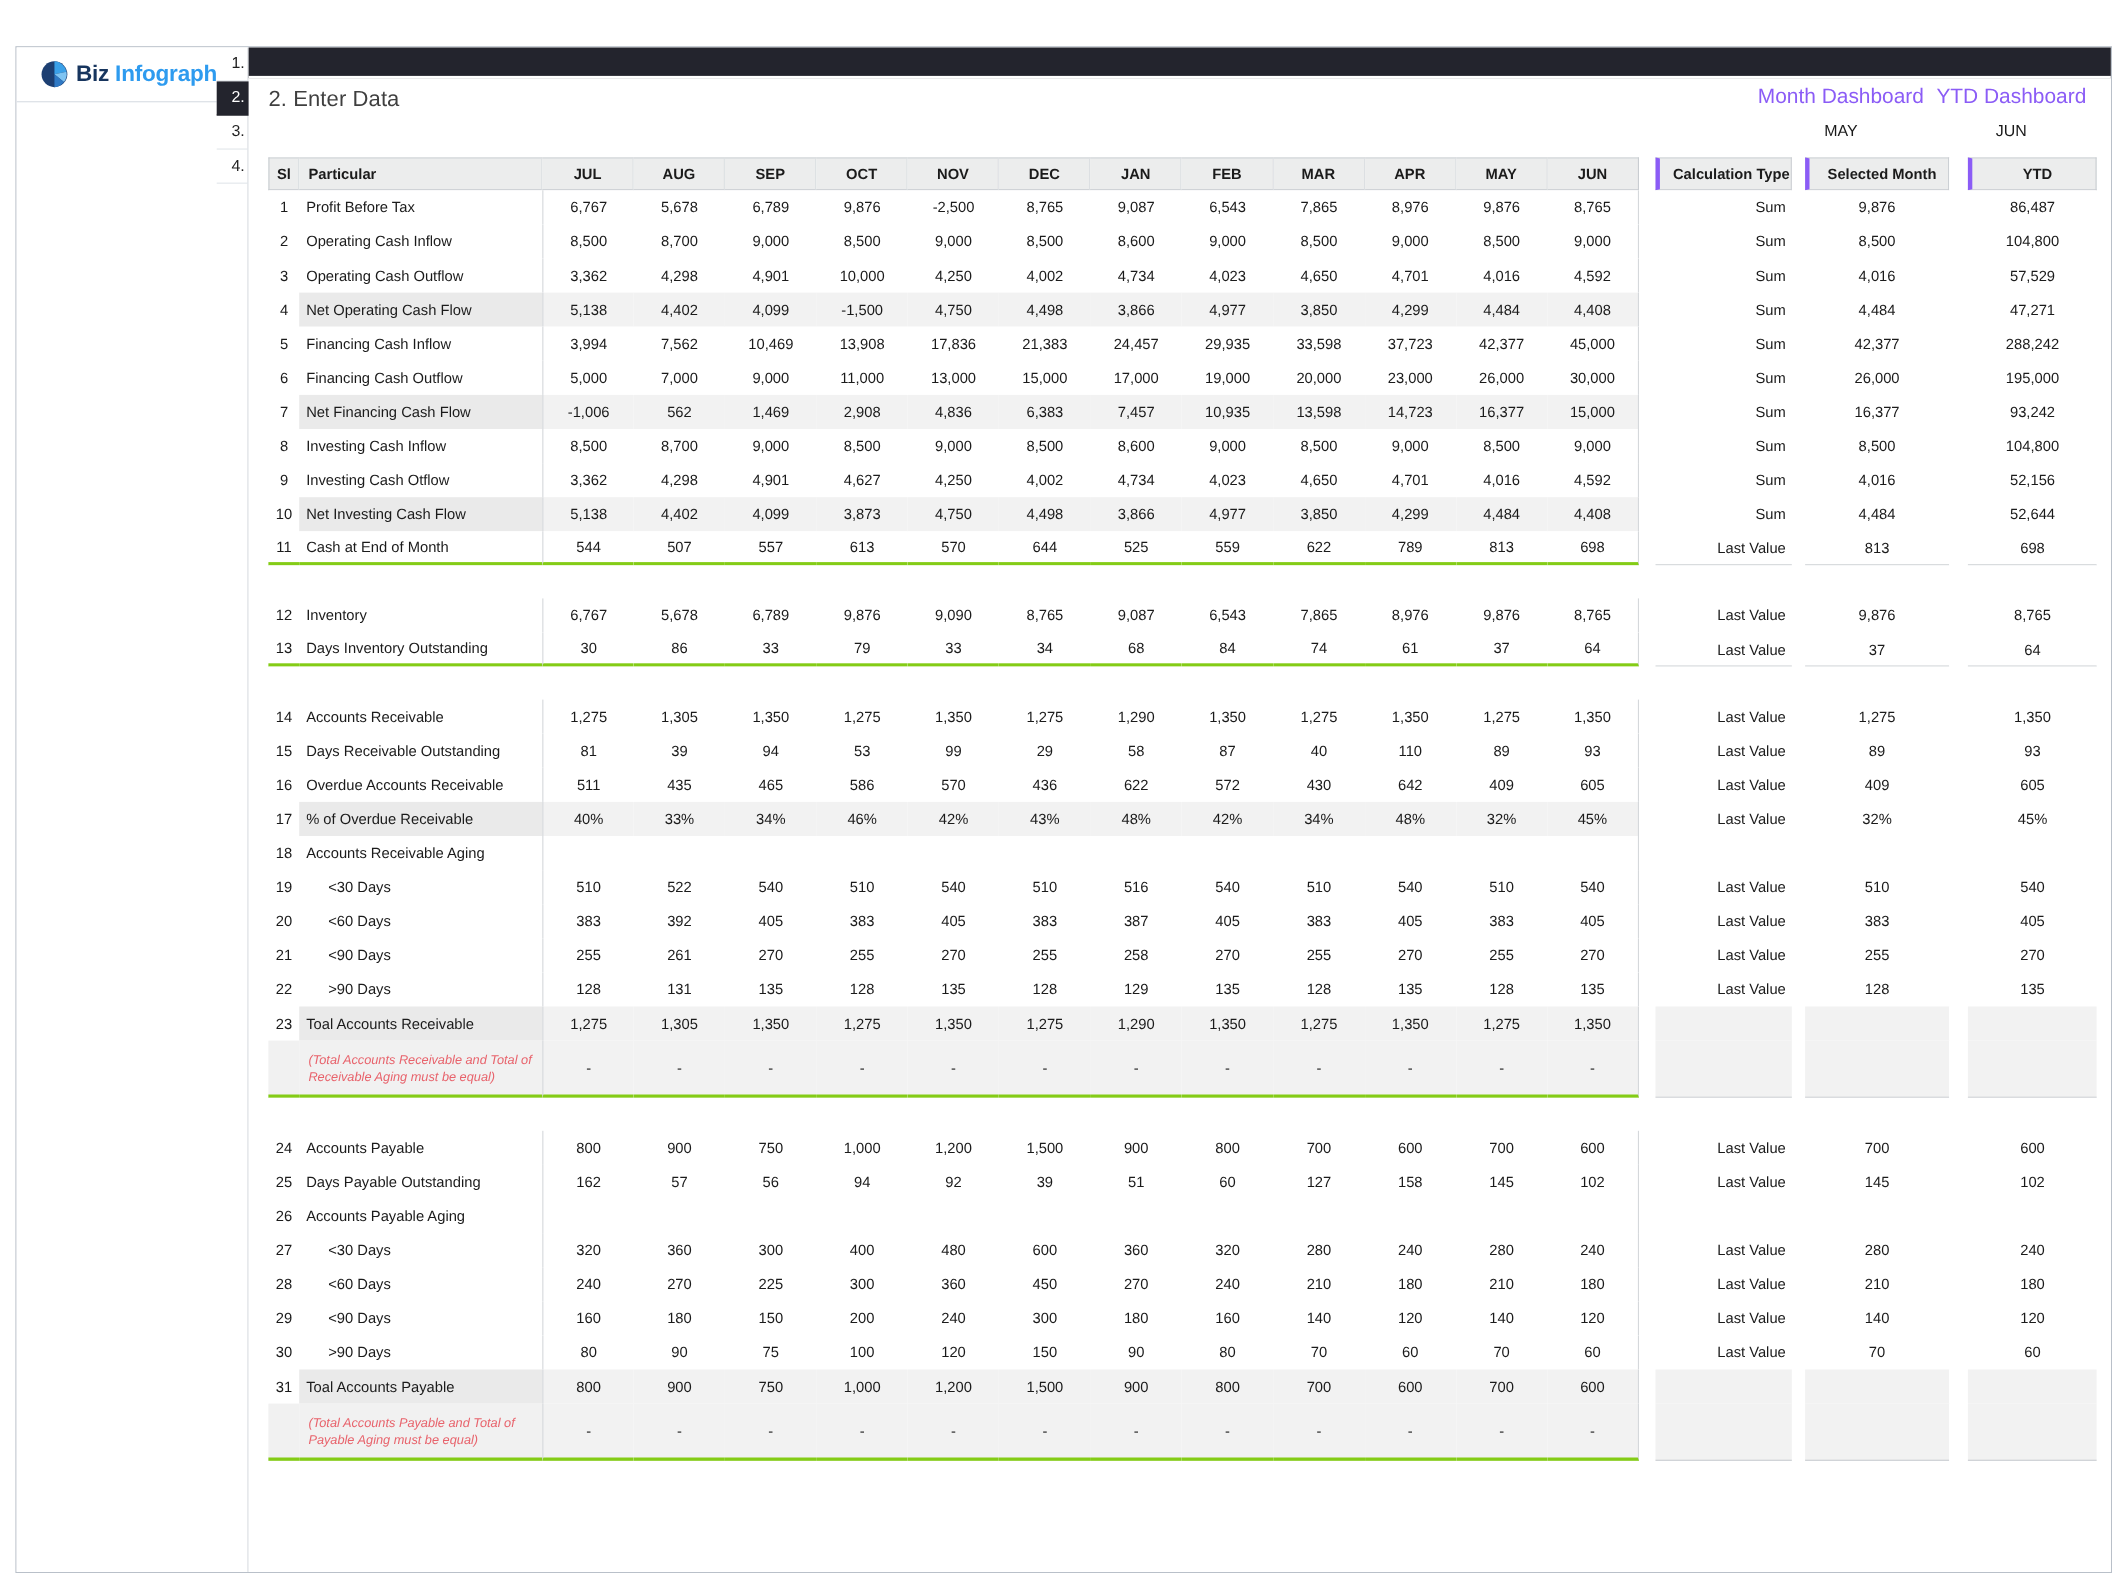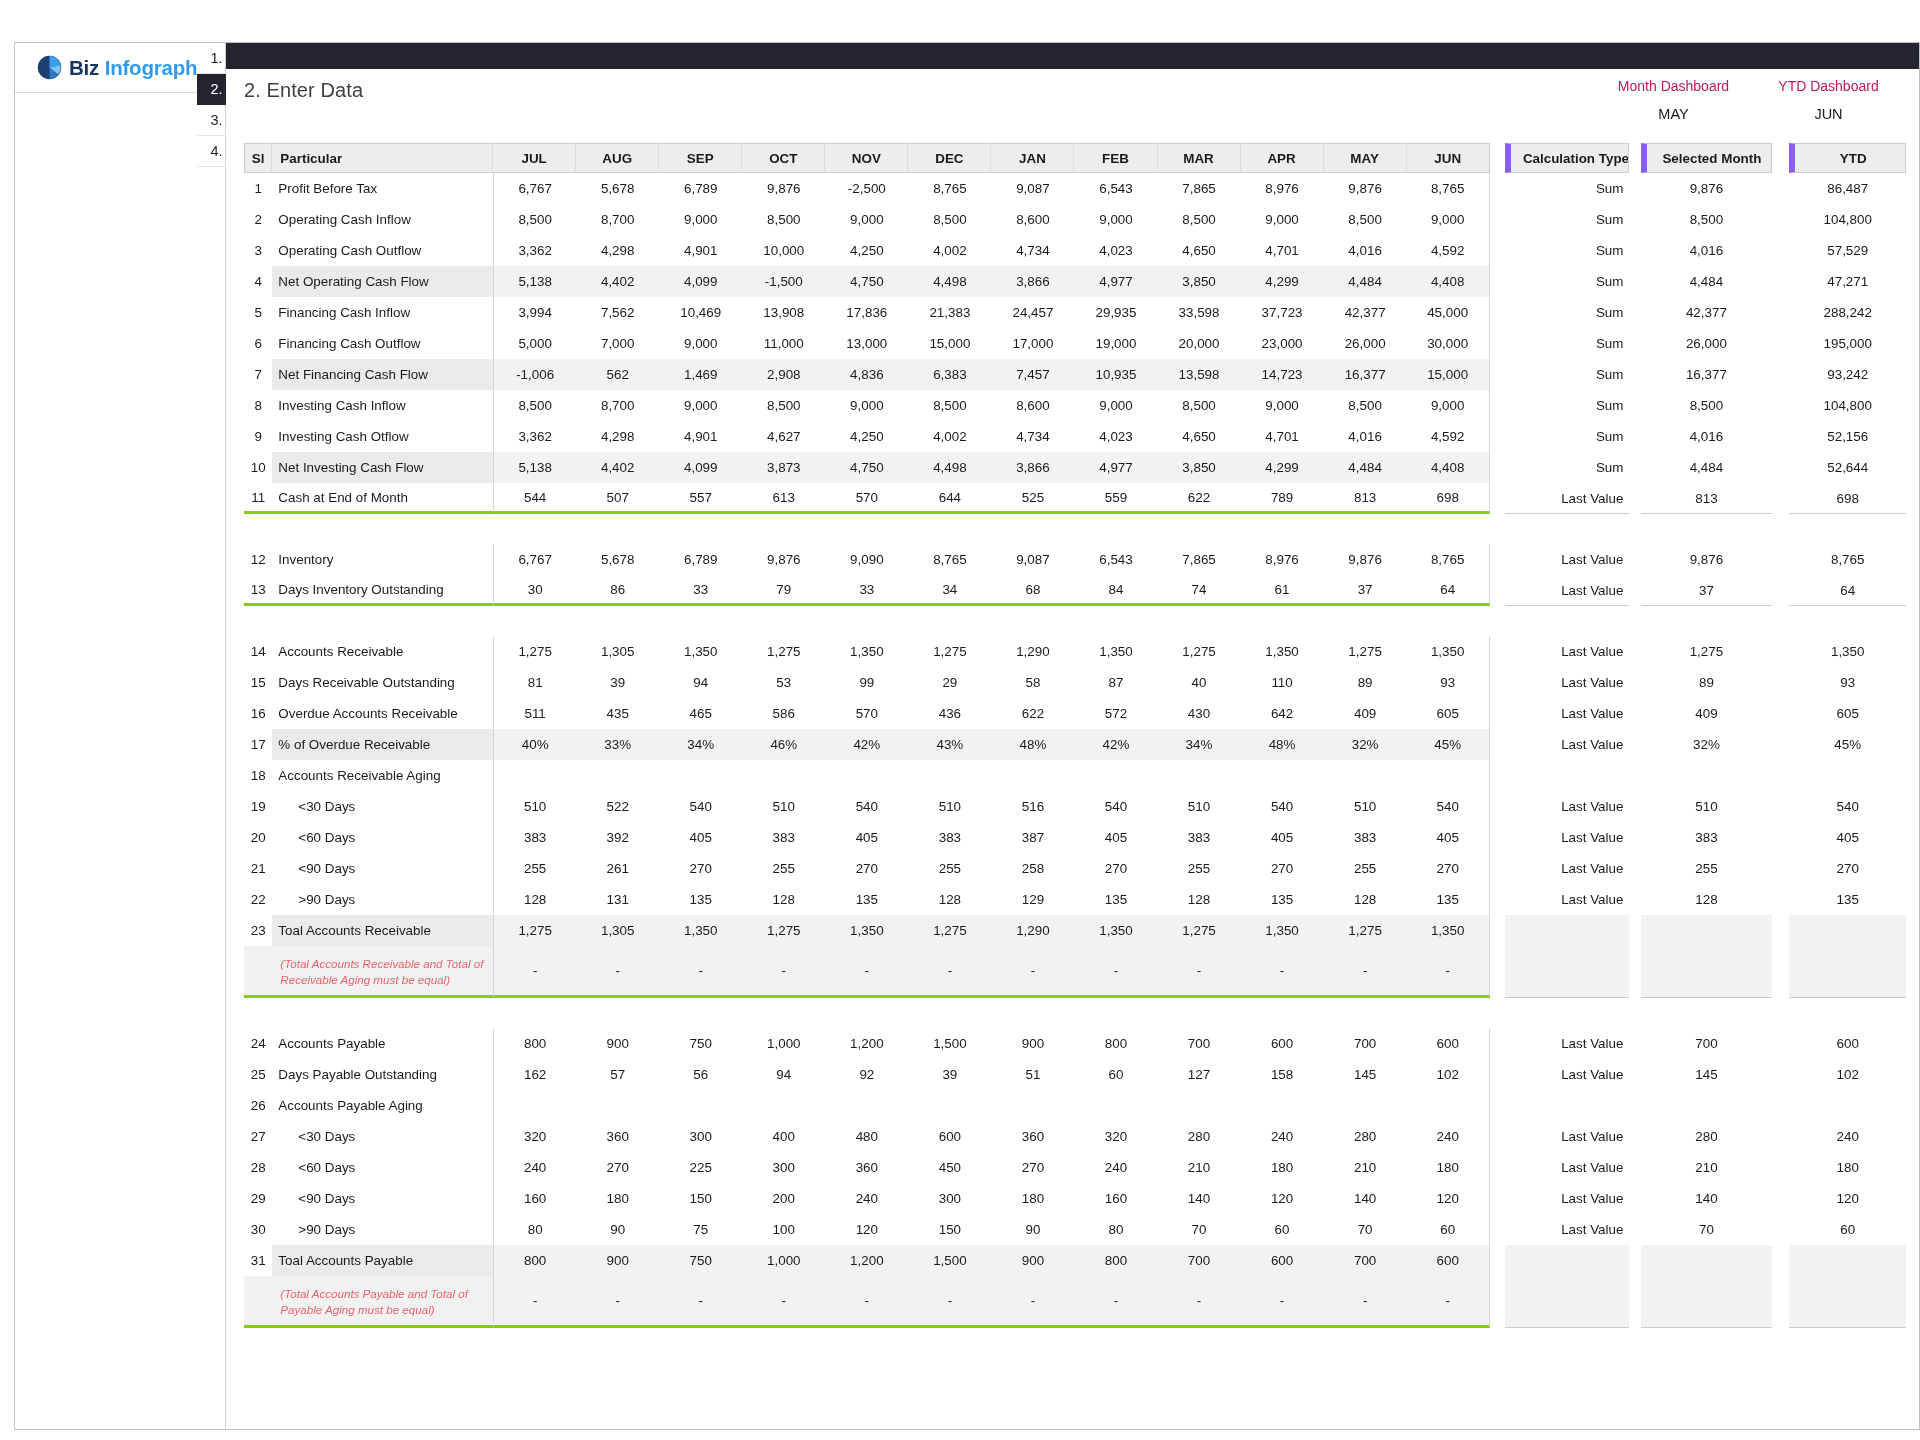--- a/index.html
+++ b/index.html
@@ -83,22 +83,22 @@
     color: #3f3f3f;
     letter-spacing: 0.1px;
   }
   .dash-links {
     position: absolute;
     right: 13px; top: 7px;
     display: flex;
   }
   .dash-col { width: 155px; text-align: center; }
   .dash-link {
-    font-size: 14px;
-    color: #be185d;
+    font-size: 19px;
+    color: #8b5cf6;
     white-space: nowrap;
   }
   .dash-month {
     margin-top: 12px;
     font-size: 14.5px;
     color: #1a1a1a;
     text-align: center;
   }
 
   
@@ -144,21 +144,21 @@
     text-align: center;
     border-top: 1px solid #c9cdd1;
     border-bottom: 1px solid #c9cdd1;
     border-right: 1px solid #dcdfe2;
     height: 30px;
   }
   tr.hdr th.sl      { text-align: center; border-left: 1px solid #c9cdd1; }
   tr.hdr th.part    { text-align: left; padding-left: 8px; }
   tr.hdr th.last    { border-right: 1px solid #c9cdd1; }
   tr.hdr th.gapcell { background: #ffffff; border: none; }
-  tr.hdr th.blockL  { border-left: 6px solid #8b5cf6; padding-left: 12px; }
+  tr.hdr th.blockL  { border-left: 4px solid #8b5cf6; padding-left: 12px; }
 
   
   td.sl {
     text-align: center;
     background: #efefef;
     border-left: 1px solid #d5d8db;
     border-right: 1px solid #e4e6e8;
     border-bottom: 1px solid #e4e6e8;
     font-size: 13px;
   }

